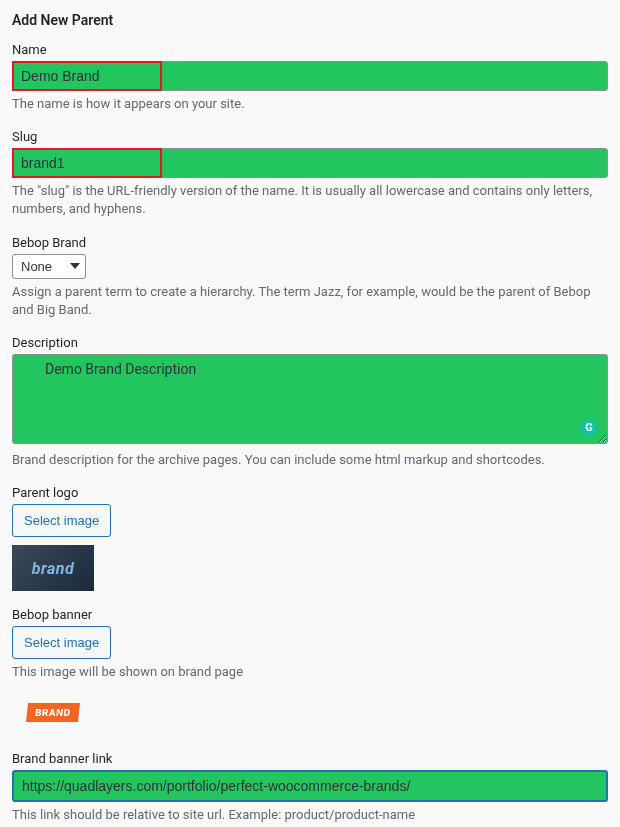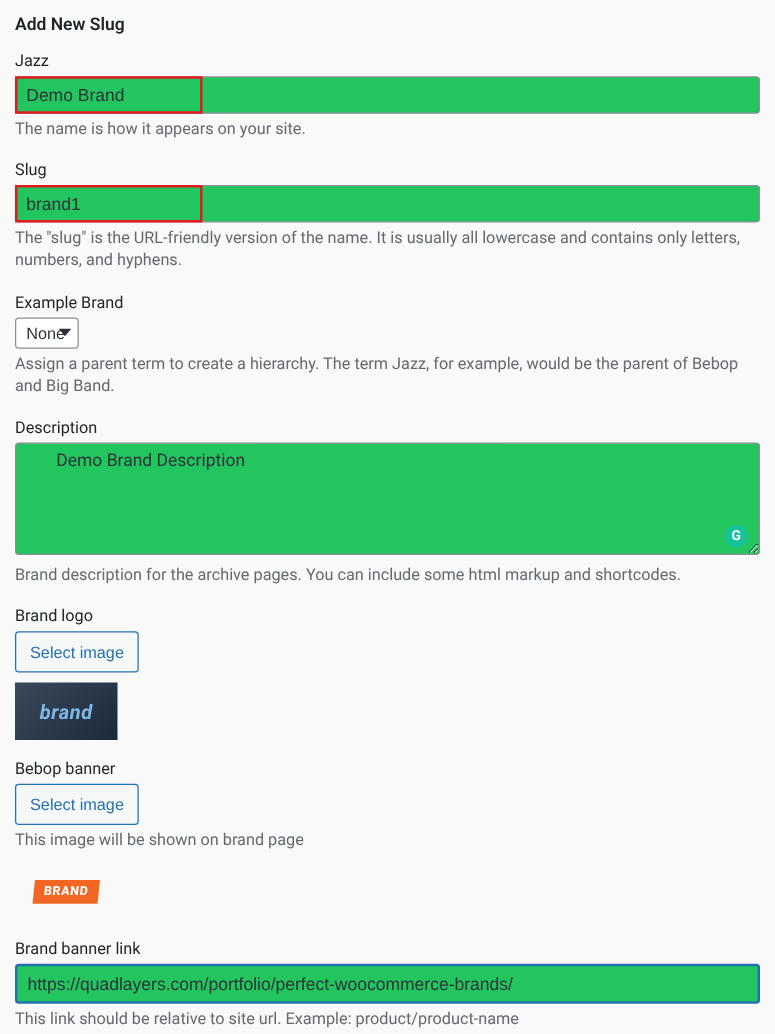--- a/index.html
+++ b/index.html
@@ -33,21 +33,21 @@
     .text-input, .textarea-input {
       width: 100%;
       padding: 6px 8px;
       font-size: 14px;
       border: 1px solid #8c8f94;
       border-radius: 3px;
       background: #22c55e;
       color: #2c3338;
     }
     .select-input {
-      padding: 4px 9px 4px 8px;
+      padding: 4px 32px 4px 8px;
       font-size: 13px;
       border: 1px solid #8c8f94;
       border-radius: 3px;
       background: #fff;
       color: #2c3338;
       appearance: none;
       position: relative;
     }
     .select-wrap { position: relative; display: inline-block; }
     .select-wrap::after {
@@ -130,61 +130,61 @@
       font-weight: 800;
       padding: 4px 8px;
       letter-spacing: 0.5px;
       transform: skewX(-6deg);
     }
     .link-input { border: 2px solid #2271b1 !important; }
   </style>
 </head>
 <body>
 
-<div class="form-title">Add New Slug</div>
-
-<div class="field-group">
-  <label class="field-label">Jazz</label>
+<div class="form-title">Add New Parent</div>
+
+<div class="field-group">
+  <label class="field-label">Name</label>
   <div class="input-overlay-wrap">
     <input type="text" class="text-input" value="Demo Brand" style="">
     <div class="input-highlight-box"></div>
   </div>
   <div class="help-text">The name is how it appears on your site.</div>
 </div>
 
 <div class="field-group">
   <label class="field-label">Slug</label>
   <div class="input-overlay-wrap">
     <input type="text" class="text-input" value="brand1" style="">
     <div class="input-highlight-box"></div>
   </div>
   <div class="help-text">The "slug" is the URL-friendly version of the name. It is usually all lowercase and contains only letters, numbers, and hyphens.</div>
 </div>
 
 <div class="field-group">
-  <label class="field-label">Example Brand</label>
+  <label class="field-label">Bebop Brand</label>
   <div class="select-wrap">
     <select class="select-input">
       <option>None</option>
     </select>
   </div>
   <div class="help-text">Assign a parent term to create a hierarchy. The term Jazz, for example, would be the parent of Bebop and Big Band.</div>
 </div>
 
 <div class="field-group">
   <label class="field-label">Description</label>
   <div class="textarea-wrap">
     <textarea class="textarea-input" style="">Demo Brand Description</textarea>
     <div class="grammarly-badge">G</div>
   </div>
   <div class="help-text">Brand description for the archive pages. You can include some html markup and shortcodes.</div>
 </div>
 
 <div class="field-group">
-  <label class="field-label">Brand logo</label>
+  <label class="field-label">Parent logo</label>
   <button class="btn-outline">Select image</button>
   <div class="logo-preview">
     <span>brand</span>
   </div>
 </div>
 
 <div class="field-group">
   <label class="field-label">Bebop banner</label>
   <button class="btn-outline">Select image</button>
   <div class="help-text">This image will be shown on brand page</div>

